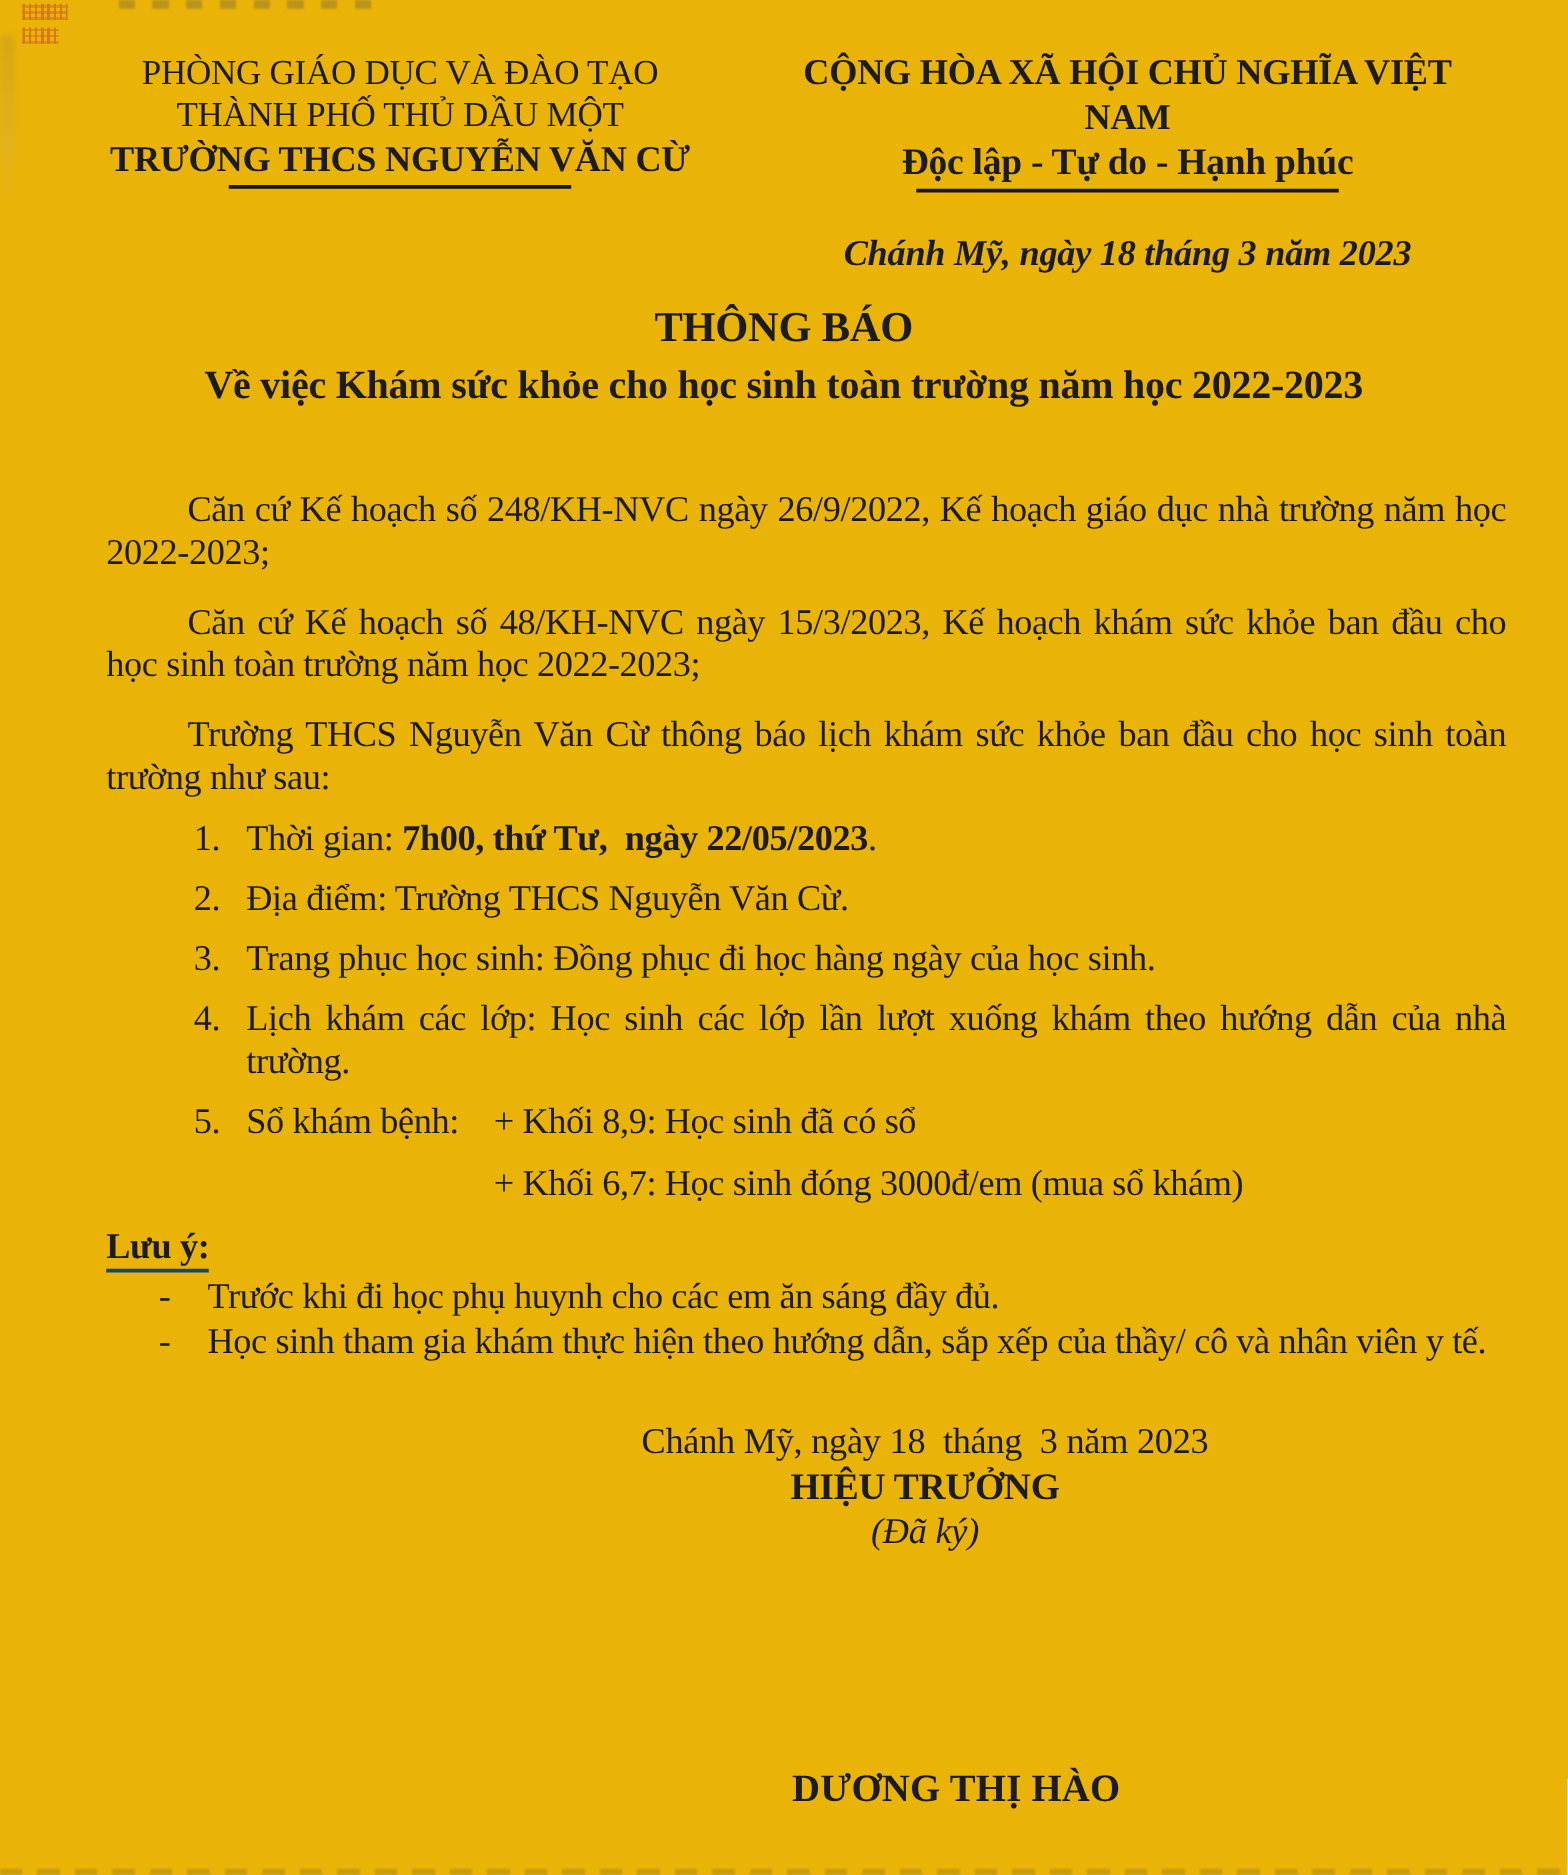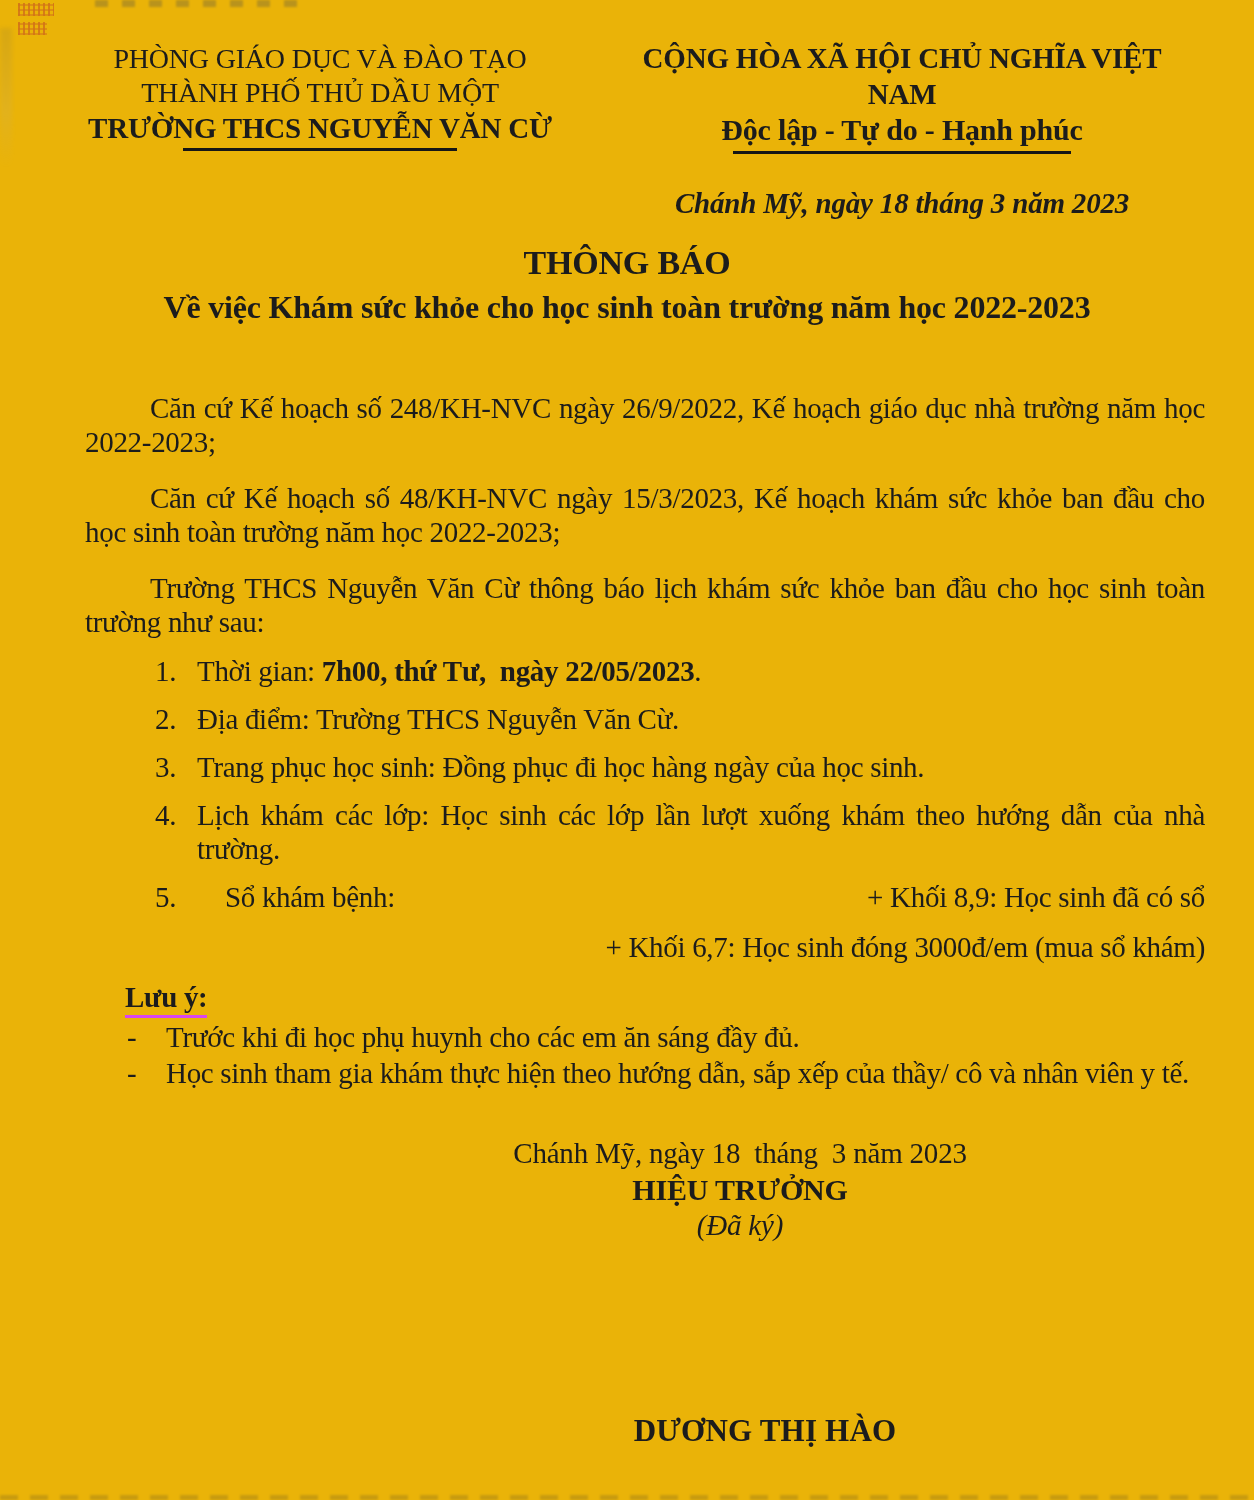--- a/index.html
+++ b/index.html
@@ -51,28 +51,28 @@
   .body{position:absolute;top:391px;left:85px;width:1120px;
       font-size:29px;line-height:34px;letter-spacing:-.3px;}
   .para{margin:0 0 22px;text-indent:65px;text-align:justify;}
   .para.last{margin-bottom:15px;}
 
   .olist{margin:0;padding:0;}
   .li{display:flex;padding-left:70px;margin-bottom:14px;}
   .num{width:42px;flex:none;}
   .li-body{flex:1;}
   .li-body.justify{text-align:justify;}
-  .item5-row{display:flex;text-align:right;}
+  .item5-row{display:flex;}
   .item5-label{width:198px;flex:none;}
   .plus-col{flex:1;}
   .plus2{margin-top:16px;}
 
   
   .notes{margin-top:16px;}
-  .notes-heading{display:inline-block;font-weight:bold;border-bottom:3px solid #d946ef;padding-bottom:1px;margin-left:40px;}
+  .notes-heading{display:inline-block;font-weight:bold;border-bottom:3px solid #0c4a6e;padding-bottom:1px;}
   .note-li{display:flex;padding-left:42px;margin-top:2px;}
   .ndash{width:39px;flex:none;}
   .note-body{flex:1;}
 
   
   .sig-block{position:absolute;top:1136px;left:425px;width:630px;text-align:center;
       font-size:29px;line-height:35px;letter-spacing:-.2px;}
   .sig-role{font-weight:bold;font-size:30px;margin-top:1px;}
   .sig-note{font-style:italic;margin-top:1px;}
   .sig-name{position:absolute;top:1413px;left:465px;width:600px;text-align:center;

